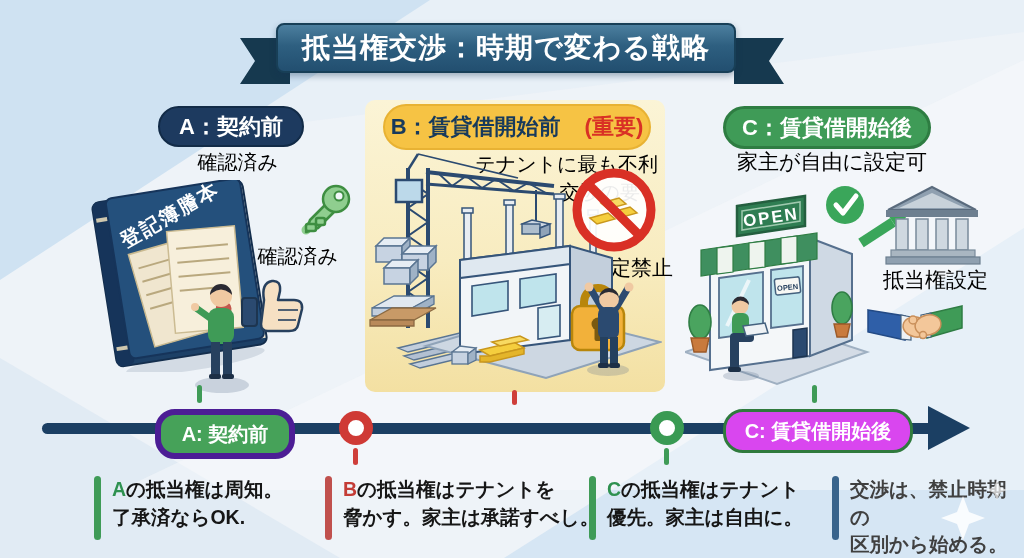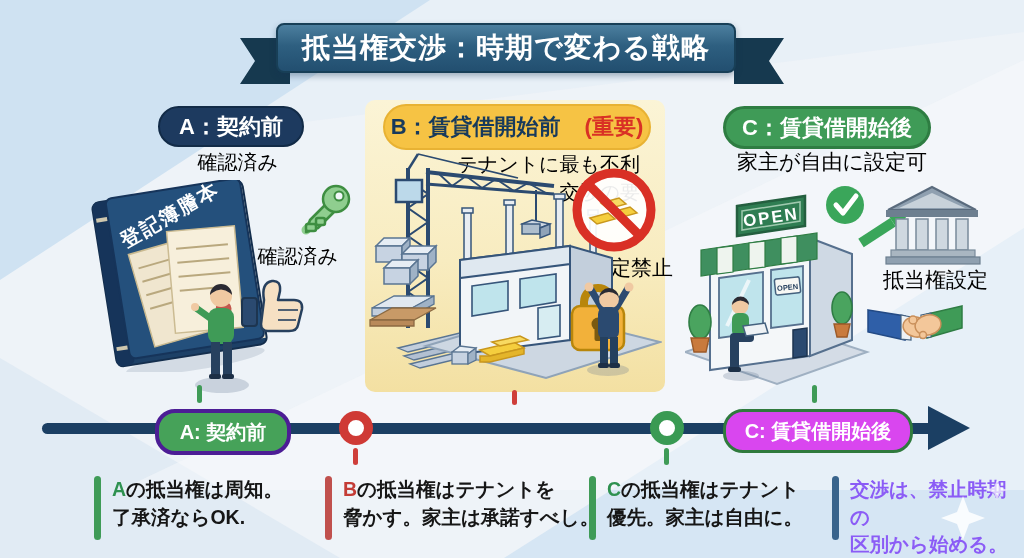--- a/index.html
+++ b/index.html
@@ -39,35 +39,35 @@
   .sub{font-weight:normal;color:#000000;text-align:right;}
   
   .panel-b{left:365px;top:100px;width:300px;height:292px;border-radius:10px;
            background:linear-gradient(180deg,#fbf4d6 0%,#f8ecc0 55%,#f3e0a2 100%);}
   
   .tl-line{left:42px;top:423px;width:892px;height:11px;background:#1b3f63;border-radius:6px;}
   .tl-arrow{left:928px;top:406px;width:0;height:0;border-top:22px solid transparent;
             border-bottom:22px solid transparent;border-left:42px solid #1b3f63;}
   .tl-pill{border-radius:20px;display:flex;align-items:center;justify-content:center;
            color:#fff;font-weight:bold;font-size:20px;height:38px;}
-  .tl-a{left:155px;top:409px;width:128px;background:#46a259;border:4px solid #4c1d95;}
+  .tl-a{left:155px;top:409px;width:128px;background:#46a259;border:6px solid #4c1d95;}
   .tl-b{left:424px;top:409px;width:188px;background:#cf403b;border:3px solid #a02d29;}
   .tl-c{left:723px;top:409px;width:184px;background:#d946ef;border:3px solid #2f7a3d;}
   .tl-dot{width:34px;height:34px;border-radius:50%;background:#fff;box-sizing:border-box;}
   .dot-red{left:339px;top:411px;border:9px solid #cf3a35;}
   .dot-green{left:650px;top:411px;border:9px solid #3a9a53;}
   .dash{width:5px;border-radius:3px;}
   
   .note{top:476px;display:flex;align-items:flex-start;padding-left:44px;}
   .note .bar{width:7px;height:64px;border-radius:4px;margin-right:11px;flex:none;}
   .bar-green{background:#3f9b57;}
   .bar-red{background:#c0504d;}
   .bar-blue{background:#39648c;}
   .note .txt{font-size:19.5px;font-weight:bold;line-height:1.42;color:#161616;}
-  .note .txt.navy{color:#8b5cf6;font-family:Liberation Serif, serif;}
+  .note .txt.navy{color:#404040;font-family:Liberation Serif, serif;}
   .p-green{color:#2e9150;}
   .p-red{color:#c43c36;}
 </style>
 </head>
 <body>
 
 <div id="stage">
 
   <div class="abs bg-tl2"></div>
   <div class="abs bg-tl"></div>
@@ -82,21 +82,21 @@
   <div class="abs panel-b"></div>
 
   <div class="abs pill pill-a">A：契約前</div>
   <div class="abs pill pill-b">
     <span>B：賃貸借開始前</span>
     <span class="em">(重要)</span>
   </div>
   <div class="abs pill pill-c">C：賃貸借開始後</div>
 
   <div class="abs sub" style="left:158px;top:149px;width:120px;font-size:20px;">確認済み</div>
-  <div class="abs sub" style="left:390px;top:151px;width:250px;font-size:20px;">テナントに最も不利</div>
+  <div class="abs sub" style="left:408px;top:151px;width:250px;font-size:20px;">テナントに最も不利</div>
   <div class="abs sub" style="left:390px;top:179px;width:250px;font-size:20px;">交渉の要</div>
   <div class="abs sub" style="left:707px;top:148px;width:220px;font-size:21px;">家主が自由に設定可</div>
   <div class="abs sub" style="left:248px;top:243px;width:90px;font-size:20px;">確認済み</div>
   <div class="abs sub" style="left:563px;top:254px;width:110px;font-size:21px;">設定禁止</div>
   <div class="abs sub" style="left:862px;top:266px;width:126px;font-size:21px;">抵当権設定</div>
 
   <svg class="abs" style="left:86px;top:180px;" width="192" height="192" viewBox="0 0 192 192">
     <g transform="rotate(-9 96 96)">
       <ellipse cx="96" cy="182" rx="70" ry="9" fill="rgba(90,110,140,.18)"></ellipse>
       <rect x="18" y="10" width="152" height="166" rx="7" fill="#1d4066" stroke="#142e4d" stroke-width="2"></rect>

